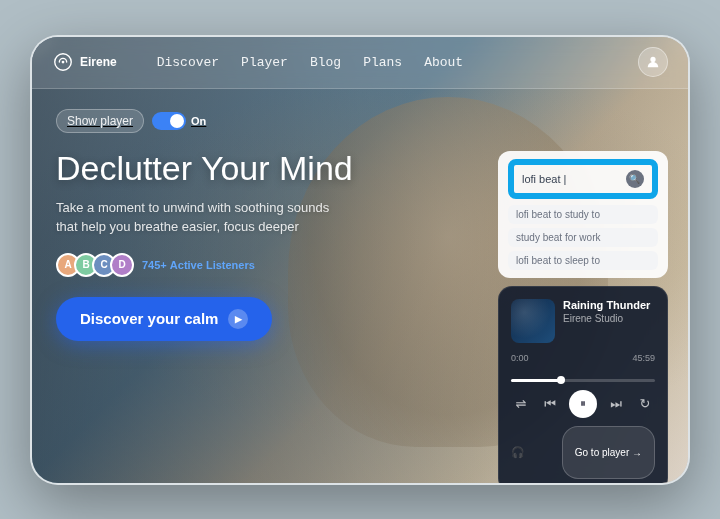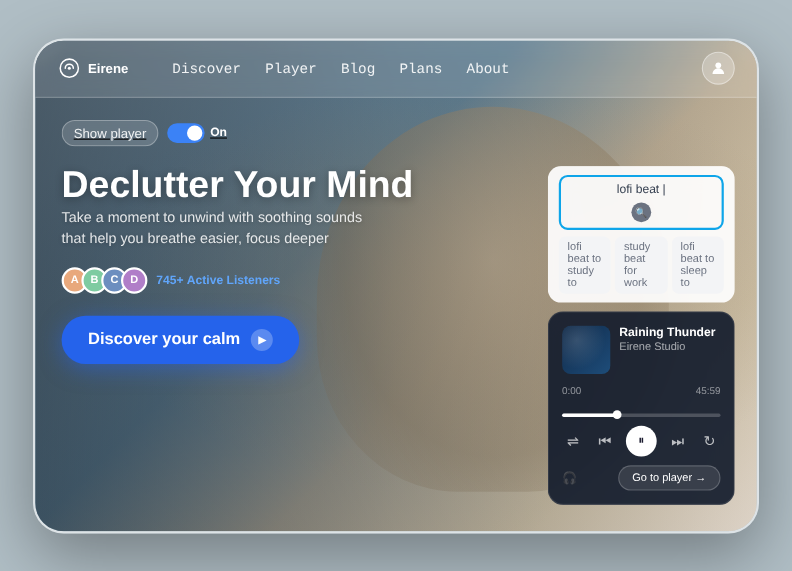--- a/index.html
+++ b/index.html
@@ -192,24 +192,24 @@
     }
     .toggle-on {
       color: white;
       font-size: 11px;
       font-weight: 600;
     }
 
     
     .hero-title {
       font-size: 34px;
-      font-weight: 700;
+      font-weight: 400;
       color: white;
       line-height: 1.15;
-      margin-bottom: 0;
+      margin-bottom: 10px;
       text-shadow: 0 2px 8px rgba(0,0,0,0.3);
       max-width: 320px;
     }
     .hero-subtitle {
       font-size: 13px;
       color: rgba(255,255,255,0.85);
       line-height: 1.5;
       max-width: 280px;
       margin-bottom: 16px;
       text-shadow: 0 1px 4px rgba(0,0,0,0.2);
@@ -291,45 +291,44 @@
       background: rgba(255,255,255,0.92);
       border-radius: 12px;
       padding: 8px 10px;
       margin-bottom: 8px;
       backdrop-filter: blur(10px);
     }
     .search-input-row {
       display: flex;
       align-items: center;
       gap: 6px;
-      border: 2px solid #0ea5e9;
+      border: 6px solid #0ea5e9;
       border-radius: 8px;
       padding: 5px 8px;
       margin-bottom: 6px;
-      flex-direction: column;
     }
     .search-text {
       flex: 1;
       font-size: 11px;
       color: #374151;
     }
     .search-icon-circle {
       width: 18px;
       height: 18px;
       background: #6b7280;
       border-radius: 50%;
       display: flex;
       align-items: center;
       justify-content: center;
       color: white;
       font-size: 9px;
     }
     .search-tags {
       display: flex;
-      flex-direction: row;
+      flex-direction: column;
       gap: 4px;
     }
     .search-tag {
       background: #f3f4f6;
       border-radius: 6px;
       padding: 4px 8px;
       font-size: 10px;
       color: #6b7280;
     }
 
@@ -448,21 +447,21 @@
       justify-content: space-between;
     }
     .player-icon-sm {
       color: rgba(255,255,255,0.5);
       font-size: 11px;
     }
     .go-to-player-btn {
       background: rgba(255,255,255,0.1);
       border: 1px solid rgba(255,255,255,0.2);
       border-radius: 16px;
-      padding: 5px 12px;
+      padding: 20px 12px;
       color: white;
       font-size: 10px;
       font-weight: 500;
       cursor: pointer;
       display: flex;
       align-items: center;
       gap: 4px;
     }
   </style>
 </head>

